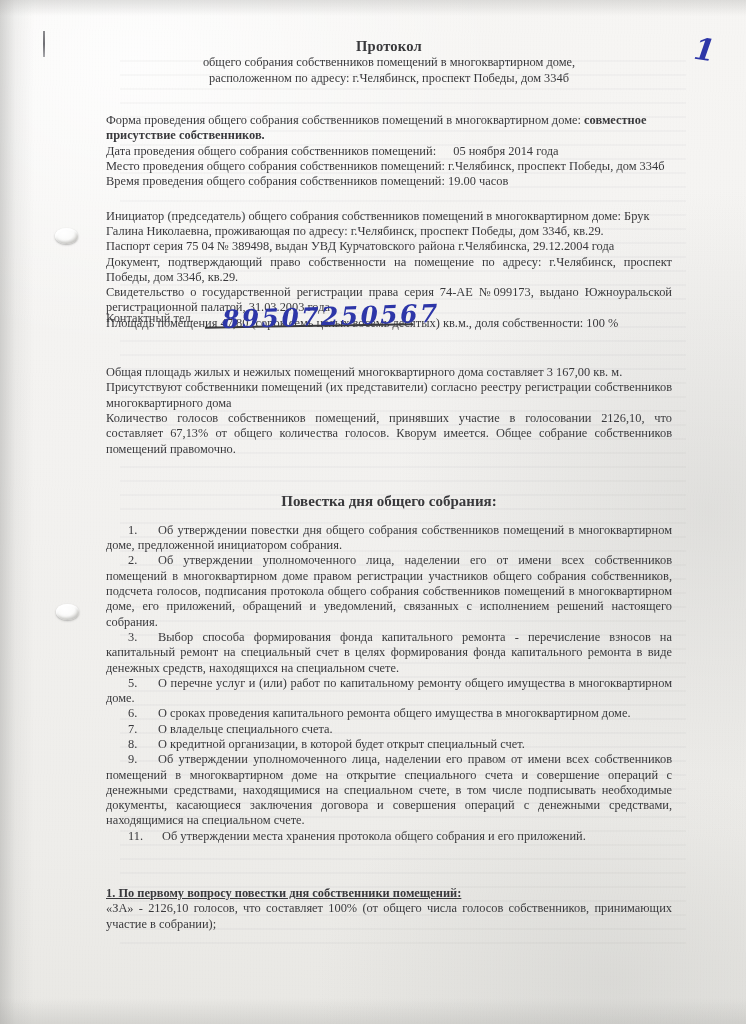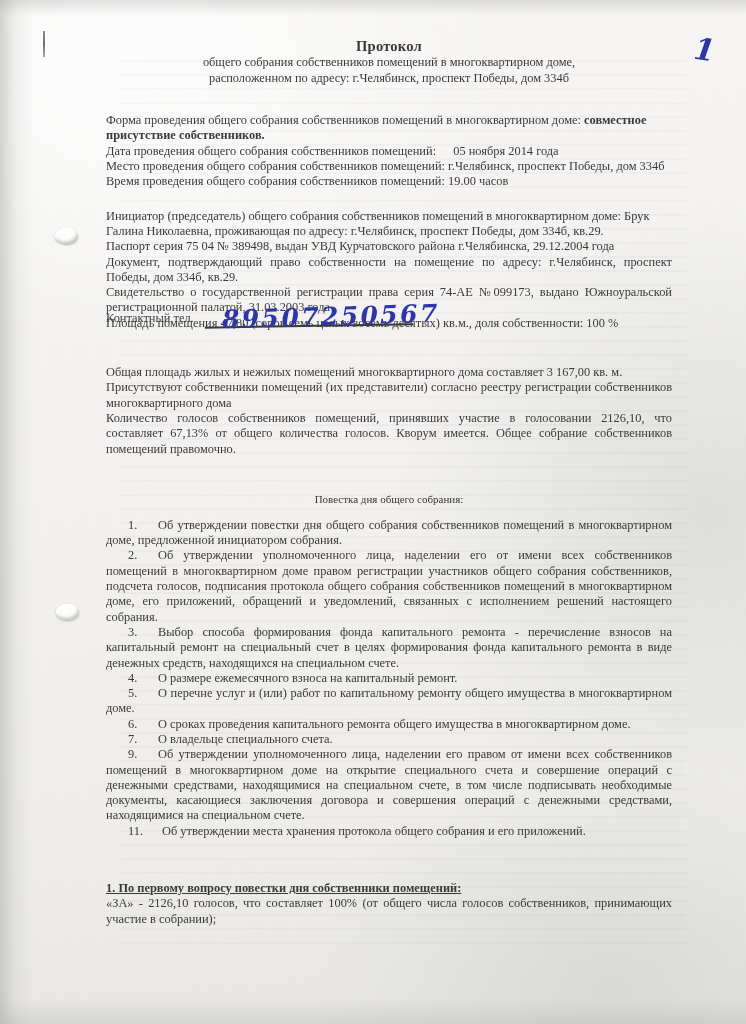--- a/index.html
+++ b/index.html
@@ -102,22 +102,22 @@
     font-size: 14.6px;
     font-weight: bold;
     text-align: center;
     letter-spacing: .2px;
   }
   .subtitle { font-size: 12.4px; line-height: 15.6px; text-align: center; }
   .gap-m  { height: 13px; }
   .gap-l  { height: 19px; }
   .gap-xl { height: 27px; }
   .heading-agenda {
-    font-size: 11px;
-    font-weight: normal;
+    font-size: 15px;
+    font-weight: bold;
     text-align: center;
   }
   
   .agenda-flow {
     font-size: 12.4px;
     line-height: 15.3px;
     text-align: justify;
     text-justify: inter-word;
   }
   .agenda-flow .num { display: inline-block; width: 30px; text-indent: 0; }
@@ -241,30 +241,30 @@
     <div class="agenda-flow first-indent">
       <span class="num">1.</span><span>Об утверждении повестки дня общего собрания собственников помещений в многоквартирном доме, предложенной инициатором собрания.</span>
     </div>
     <div class="agenda-flow first-indent">
       <span class="num">2.</span><span>Об утверждении уполномоченного лица, наделении его от имени всех собственников помещений в многоквартирном доме правом регистрации участников общего собрания собственников, подсчета голосов, подписания протокола общего собрания собственников помещений в многоквартирном доме, его приложений, обращений и уведомлений, связанных с исполнением решений настоящего собрания.</span>
     </div>
     <div class="agenda-flow first-indent">
       <span class="num">3.</span><span>Выбор способа формирования фонда капитального ремонта - перечисление взносов на капитальный ремонт на специальный счет в целях формирования фонда капитального ремонта в виде денежных средств, находящихся на специальном счете.</span>
     </div>
     <div class="agenda-flow first-indent">
-      <span class="num">4.</span><span>О размере ежемесячного взноса на капитальный ремонт.</span>
-    </div>
-    <div class="agenda-flow first-indent">
       <span class="num">5.</span><span>О перечне услуг и (или) работ по капитальному ремонту общего имущества в многоквартирном доме.</span>
     </div>
     <div class="agenda-flow first-indent">
       <span class="num">6.</span><span>О сроках проведения капитального ремонта общего имущества в многоквартирном доме.</span>
     </div>
     <div class="agenda-flow first-indent">
       <span class="num">7.</span><span>О владельце специального счета.</span>
+    </div>
+    <div class="agenda-flow first-indent">
+      <span class="num">8.</span><span>О кредитной организации, в которой будет открыт специальный счет.</span>
     </div>
     <div class="agenda-flow first-indent">
       <span class="num">9.</span><span>Об утверждении уполномоченного лица, наделении его правом от имени всех собственников помещений в многоквартирном доме на открытие специального счета и совершение операций с денежными средствами, находящимися на специальном счете, в том числе подписывать необходимые документы, касающиеся заключения договора и совершения операций с денежными средствами, находящимися на специальном счете.</span>
     </div>
     <div class="agenda-flow first-indent">
       <span class="num" style="width:34px">11.</span><span>Об утверждении места хранения протокола общего собрания и его приложений.</span>
     </div>
 
     <div class="gap-xl"></div>
     <div style="height:15px"></div>

